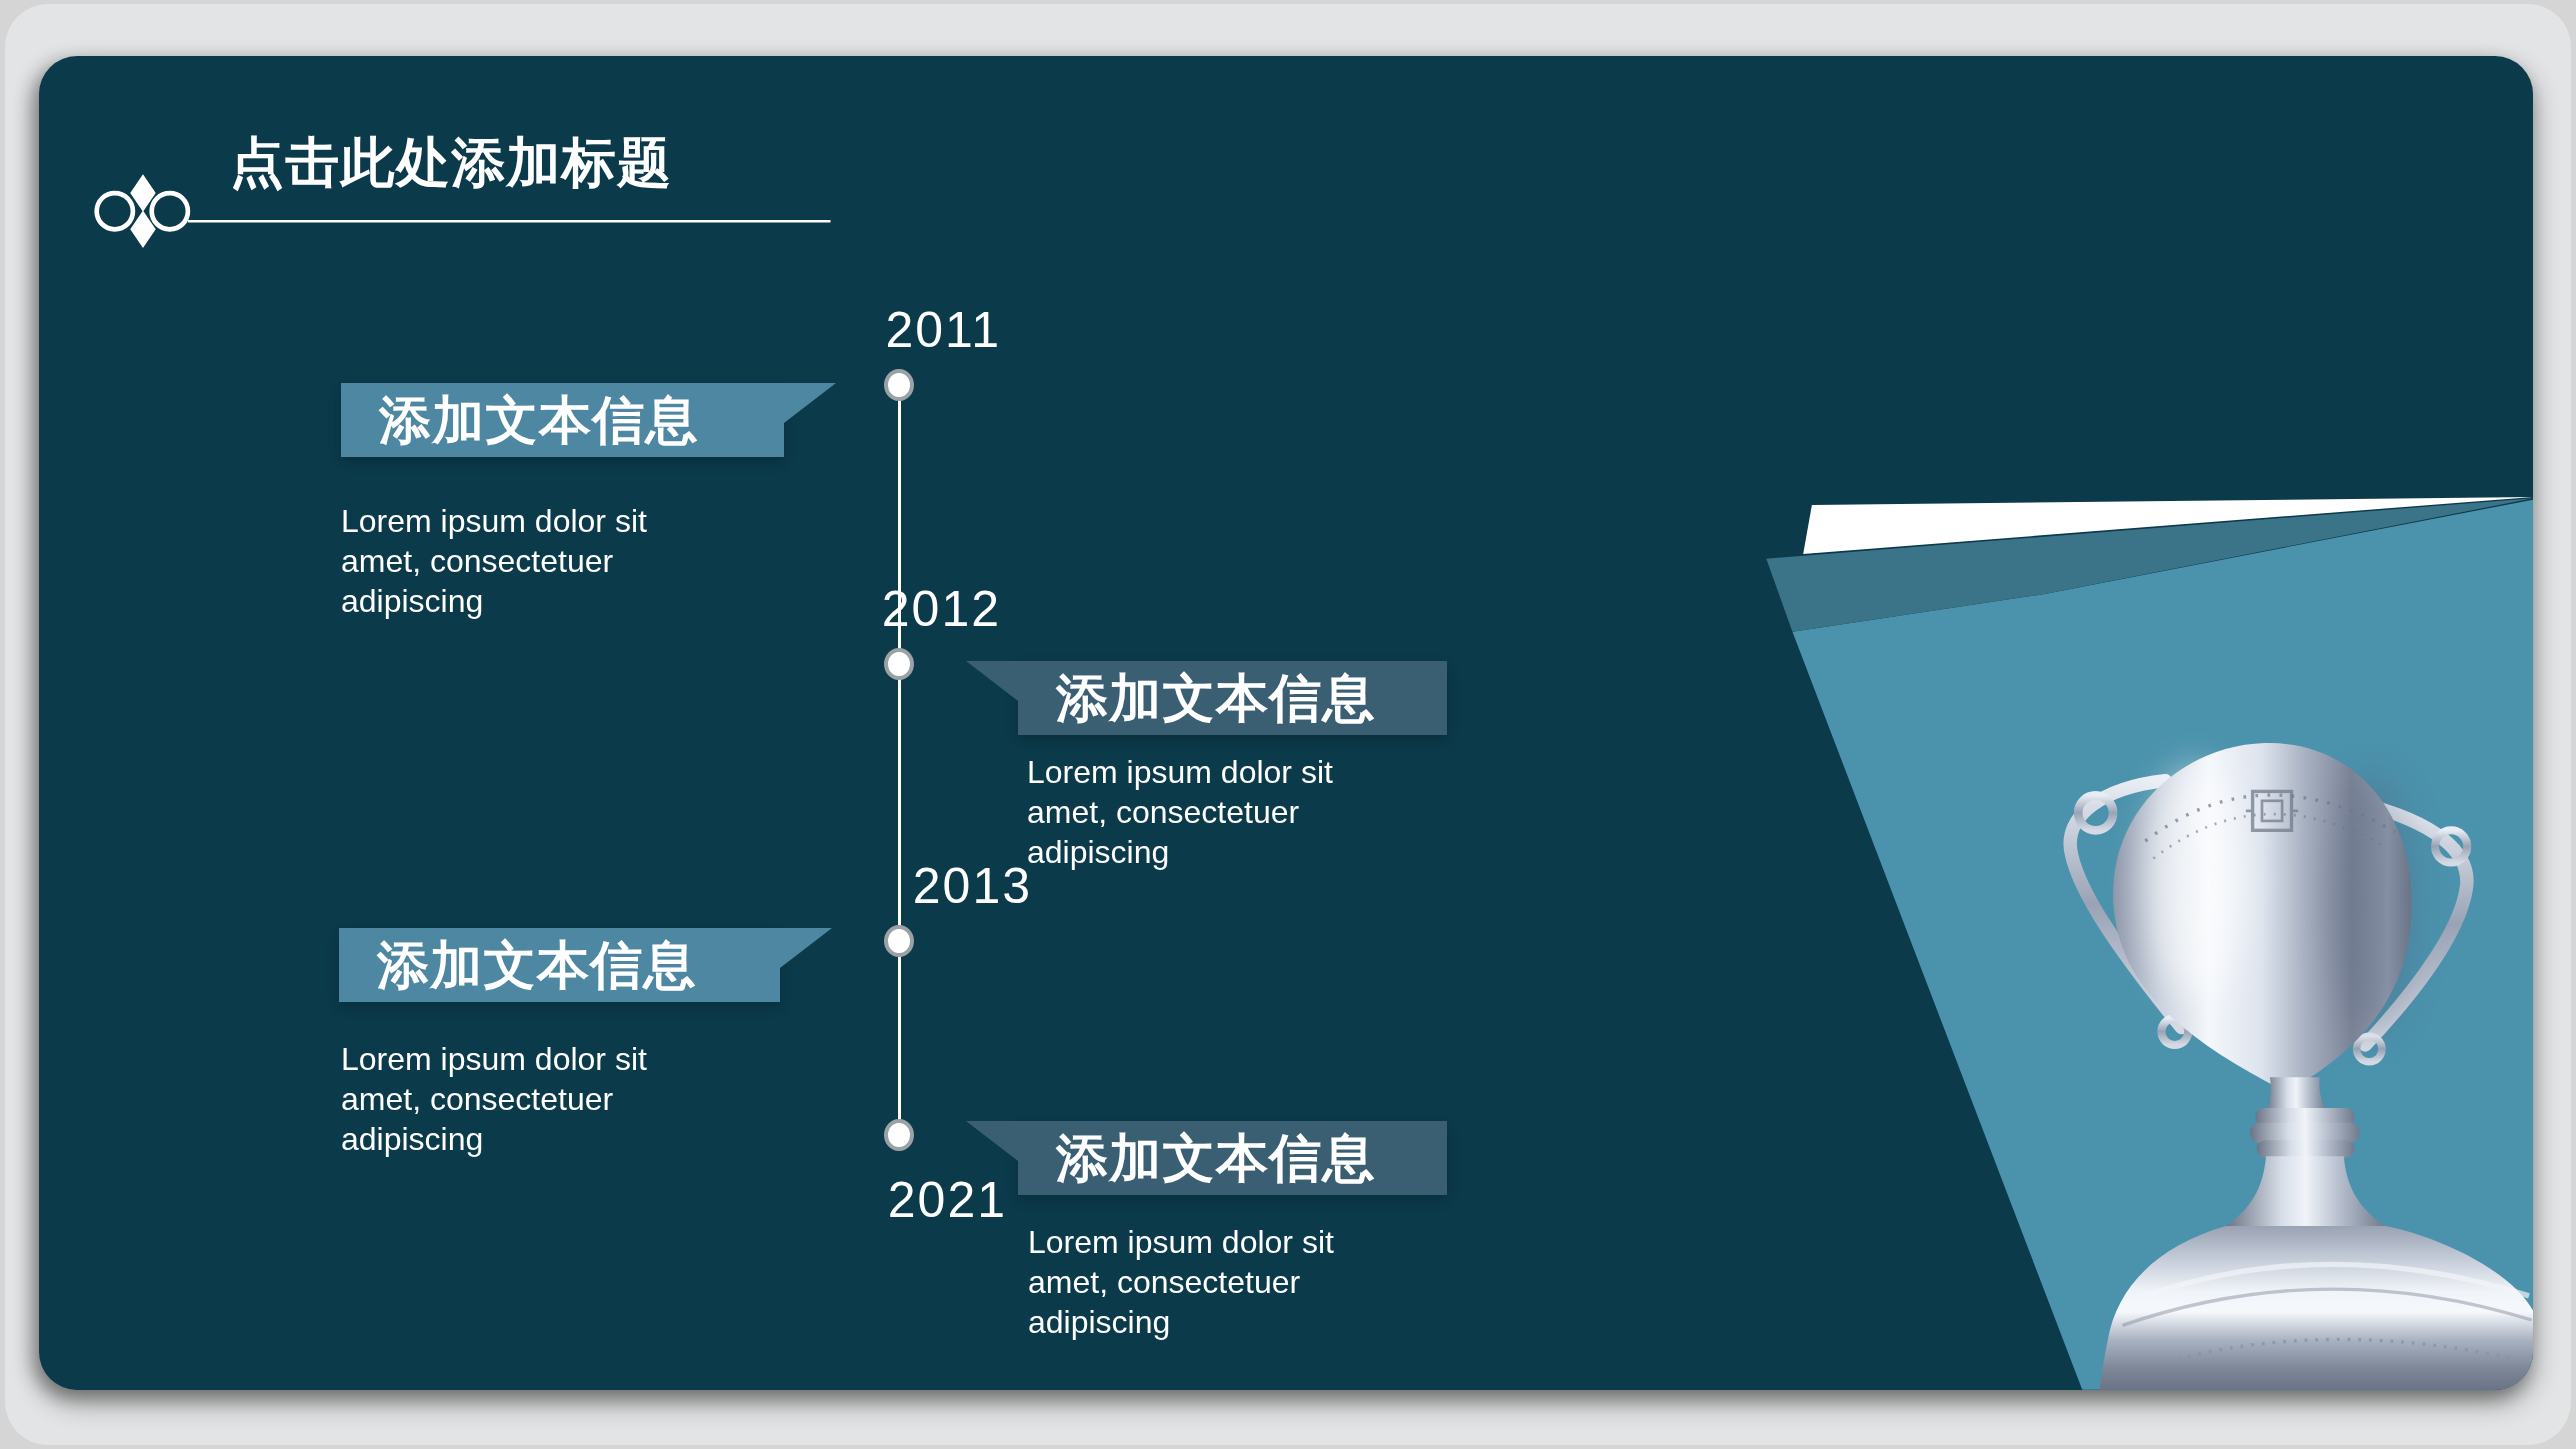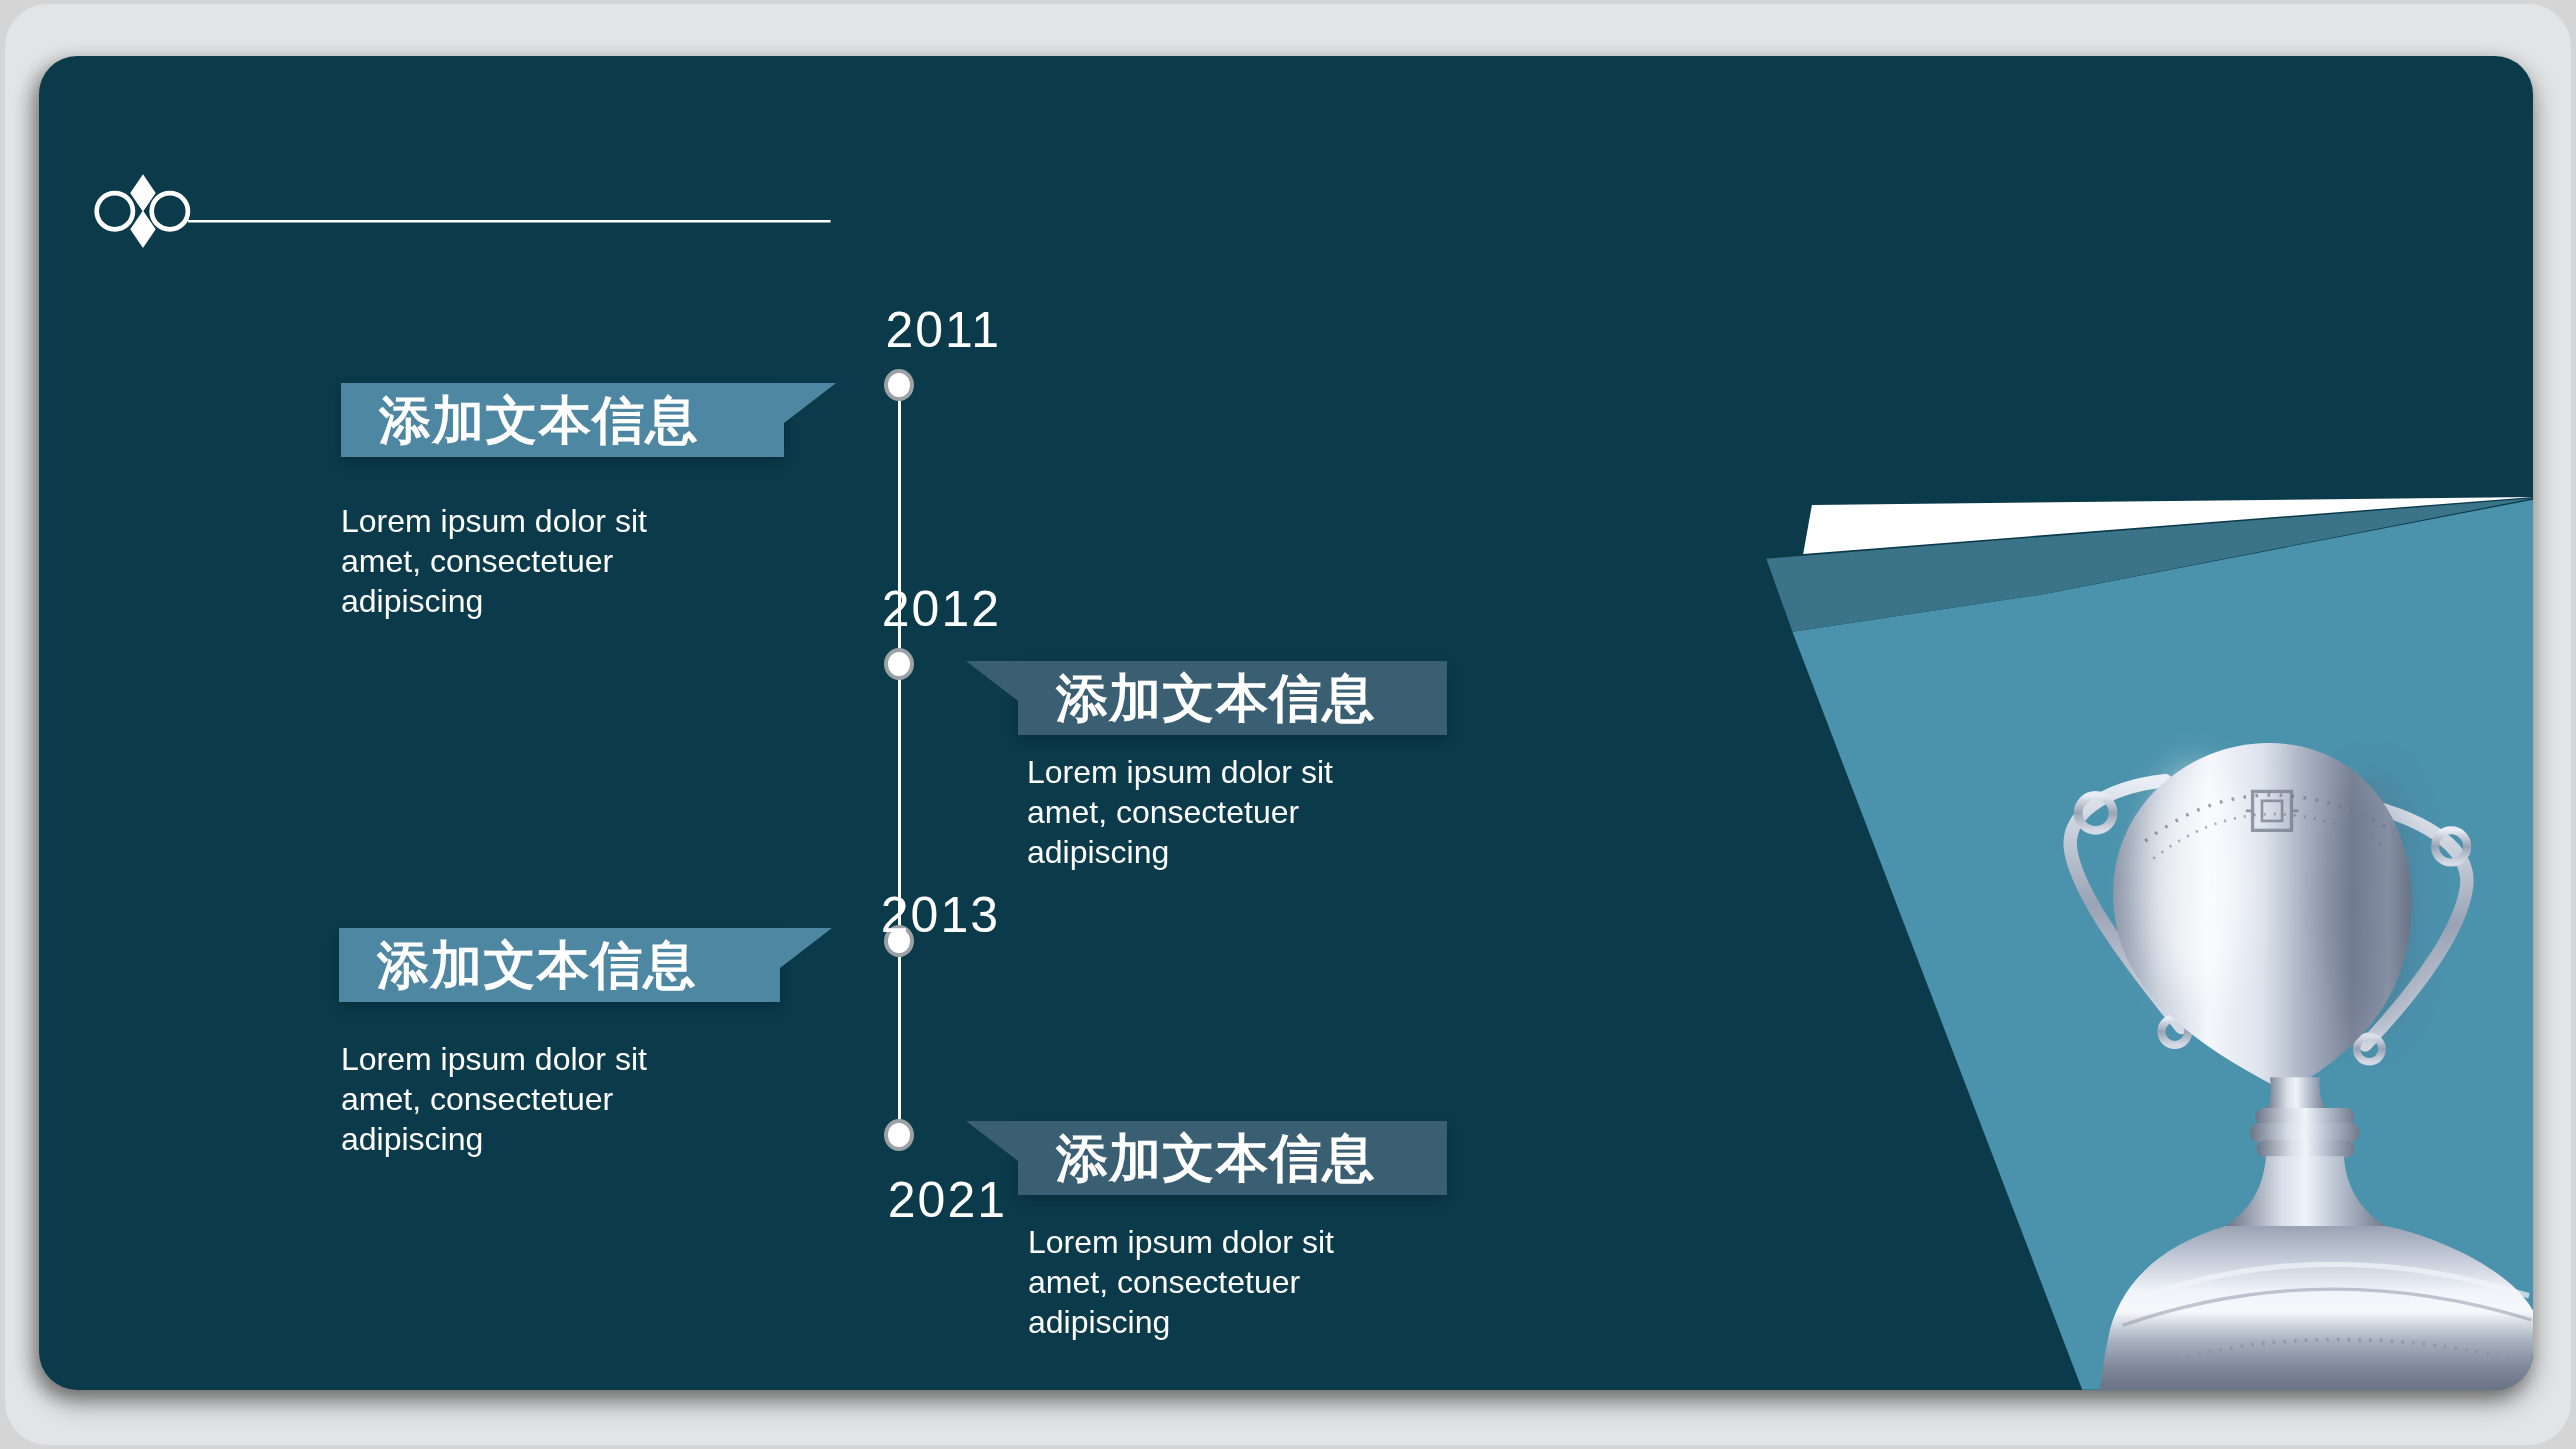--- a/index.html
+++ b/index.html
@@ -42,21 +42,21 @@
   .dot.d0{left:845px;top:313px;}
   .dot.d1{left:845px;top:592px;}
   .dot.d2{left:845px;top:869px;}
   .dot.d3{left:845px;top:1063px;}
   .year{
     position:absolute;width:215px;text-align:right;z-index:3;
     font-size:50px;font-weight:300;color:var(--text);letter-spacing:2px;line-height:56px;
   }
   .year.y0{left:747px;top:246px;}
   .year.y1{left:747px;top:525px;}
-  .year.y2{left:746px;top:802px;margin-top:29px;}
+  .year.y2{left:778px;top:802px;}
   .year.y3{left:753px;top:1116px;}
   .banner{
     position:absolute;height:74px;z-index:3;line-height:74px;
     font-size:52px;font-weight:800;color:var(--text);letter-spacing:1.3px;
     padding-left:38px;box-shadow:0 5.4px 12px rgba(0,0,0,.20);
   }
   .banner.bright{background:var(--banner-bright);}
   .banner.muted{background:var(--banner-muted);}
   .banner.bright::after{  
     content:"";position:absolute;left:100%;top:0;width:0;height:0;
@@ -170,20 +170,21 @@
       <path d="M 3320 1640 C 3316 1688 3296 1720 3260 1744 L 3498 1744 C 3458 1718 3440 1686 3436 1640 Z" fill="url(#gStem)"></path>
 
       <path d="M 3260 1744 C 3158 1774 3098 1834 3084 1914 C 3076 1954 3072 1988 3072 1988
                L 3718 1988 L 3718 1870 C 3682 1806 3570 1758 3498 1744 Z" fill="url(#gBase)"></path>
       <path d="M 3128 1852 Q 3408 1752 3712 1848" fill="none" stroke="#F2F5FA" stroke-width="8" opacity=".7"></path>
       <path d="M 3106 1892 Q 3406 1788 3716 1884" fill="none" stroke="#7E8698" stroke-width="5" opacity=".45"></path>
       <path d="M 3188 1942 Q 3428 1882 3710 1946" fill="none" stroke="#8792A3" stroke-width="5" stroke-dasharray="4 12" opacity=".8"></path>
     </g>
   </svg>
 
+  <div class="title">点击此处添加标题</div>
 
   <div class="spine"></div>
   <div class="dot d0"></div>
   <div class="dot d1"></div>
   <div class="dot d2"></div>
   <div class="dot d3"></div>
 
   <div class="year y0">2011</div>
   <div class="year y1">2012</div>
   <div class="year y2">2013</div>

